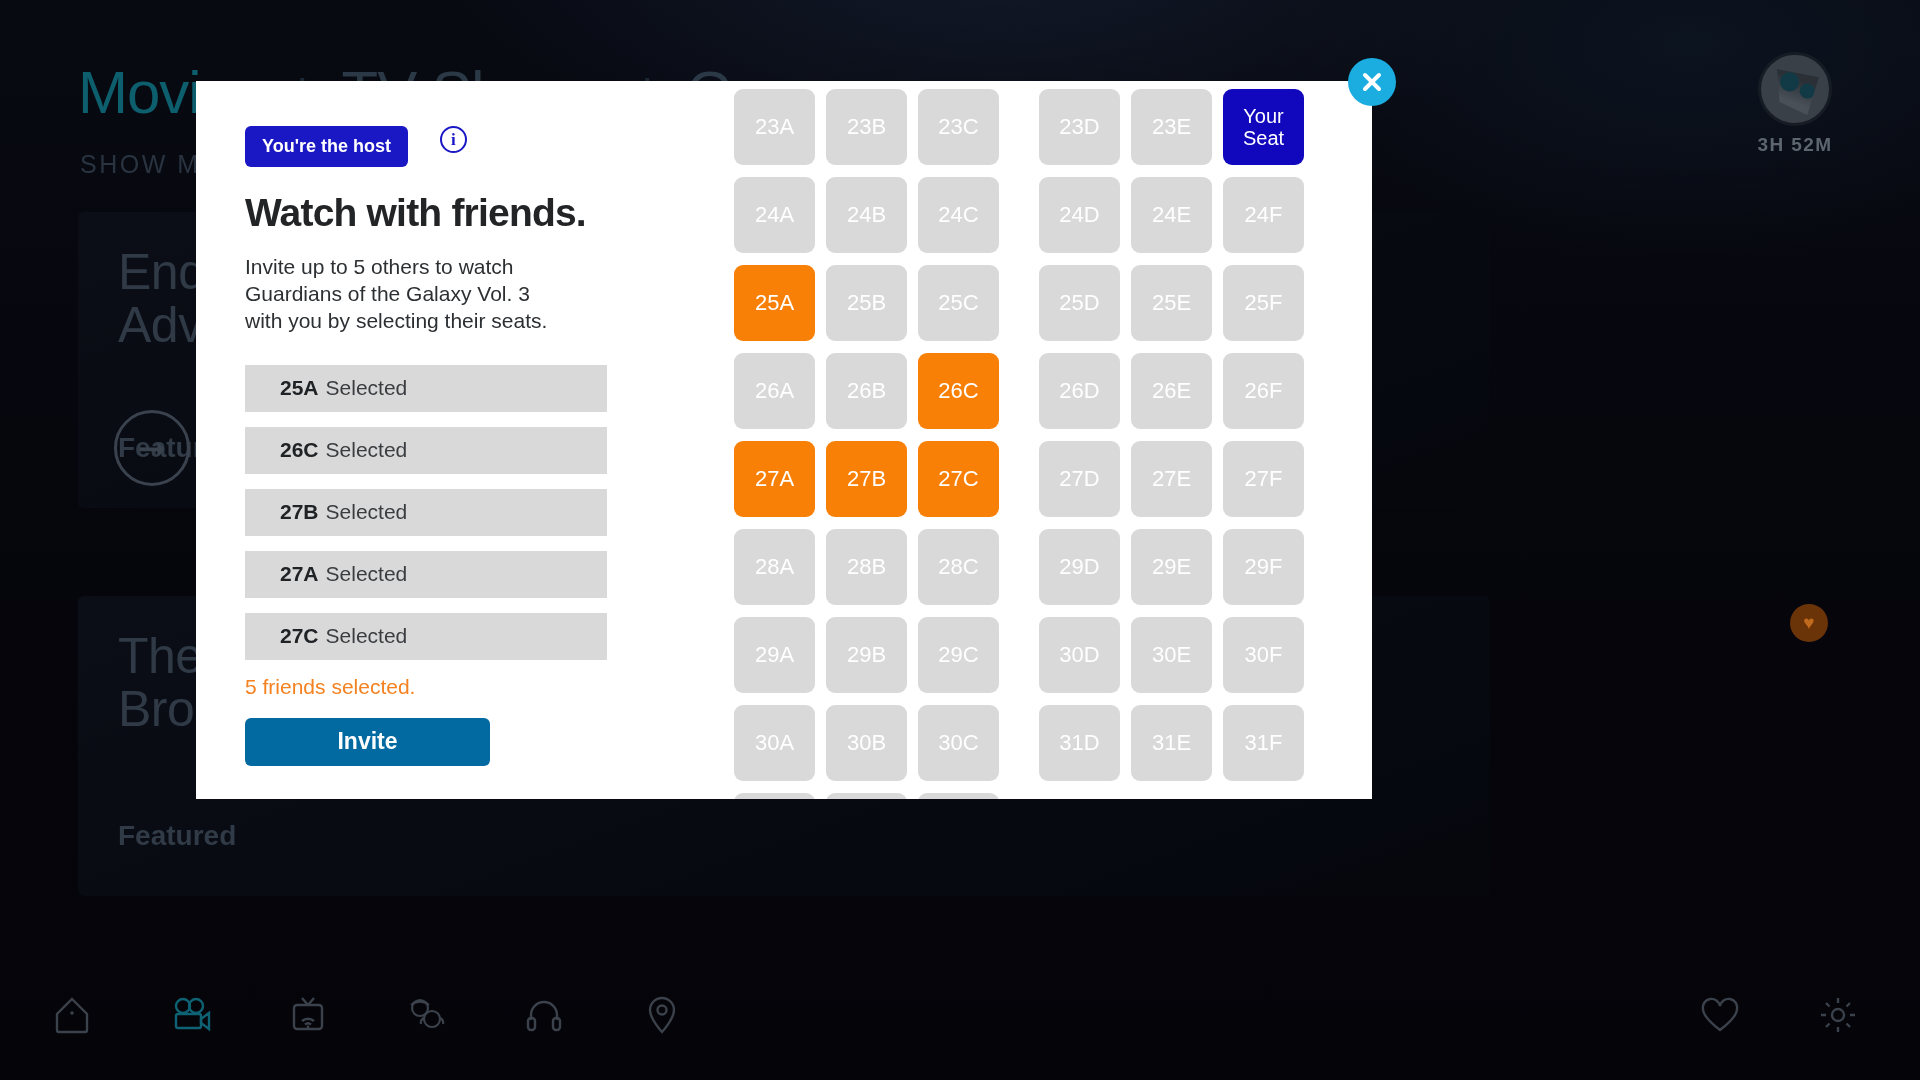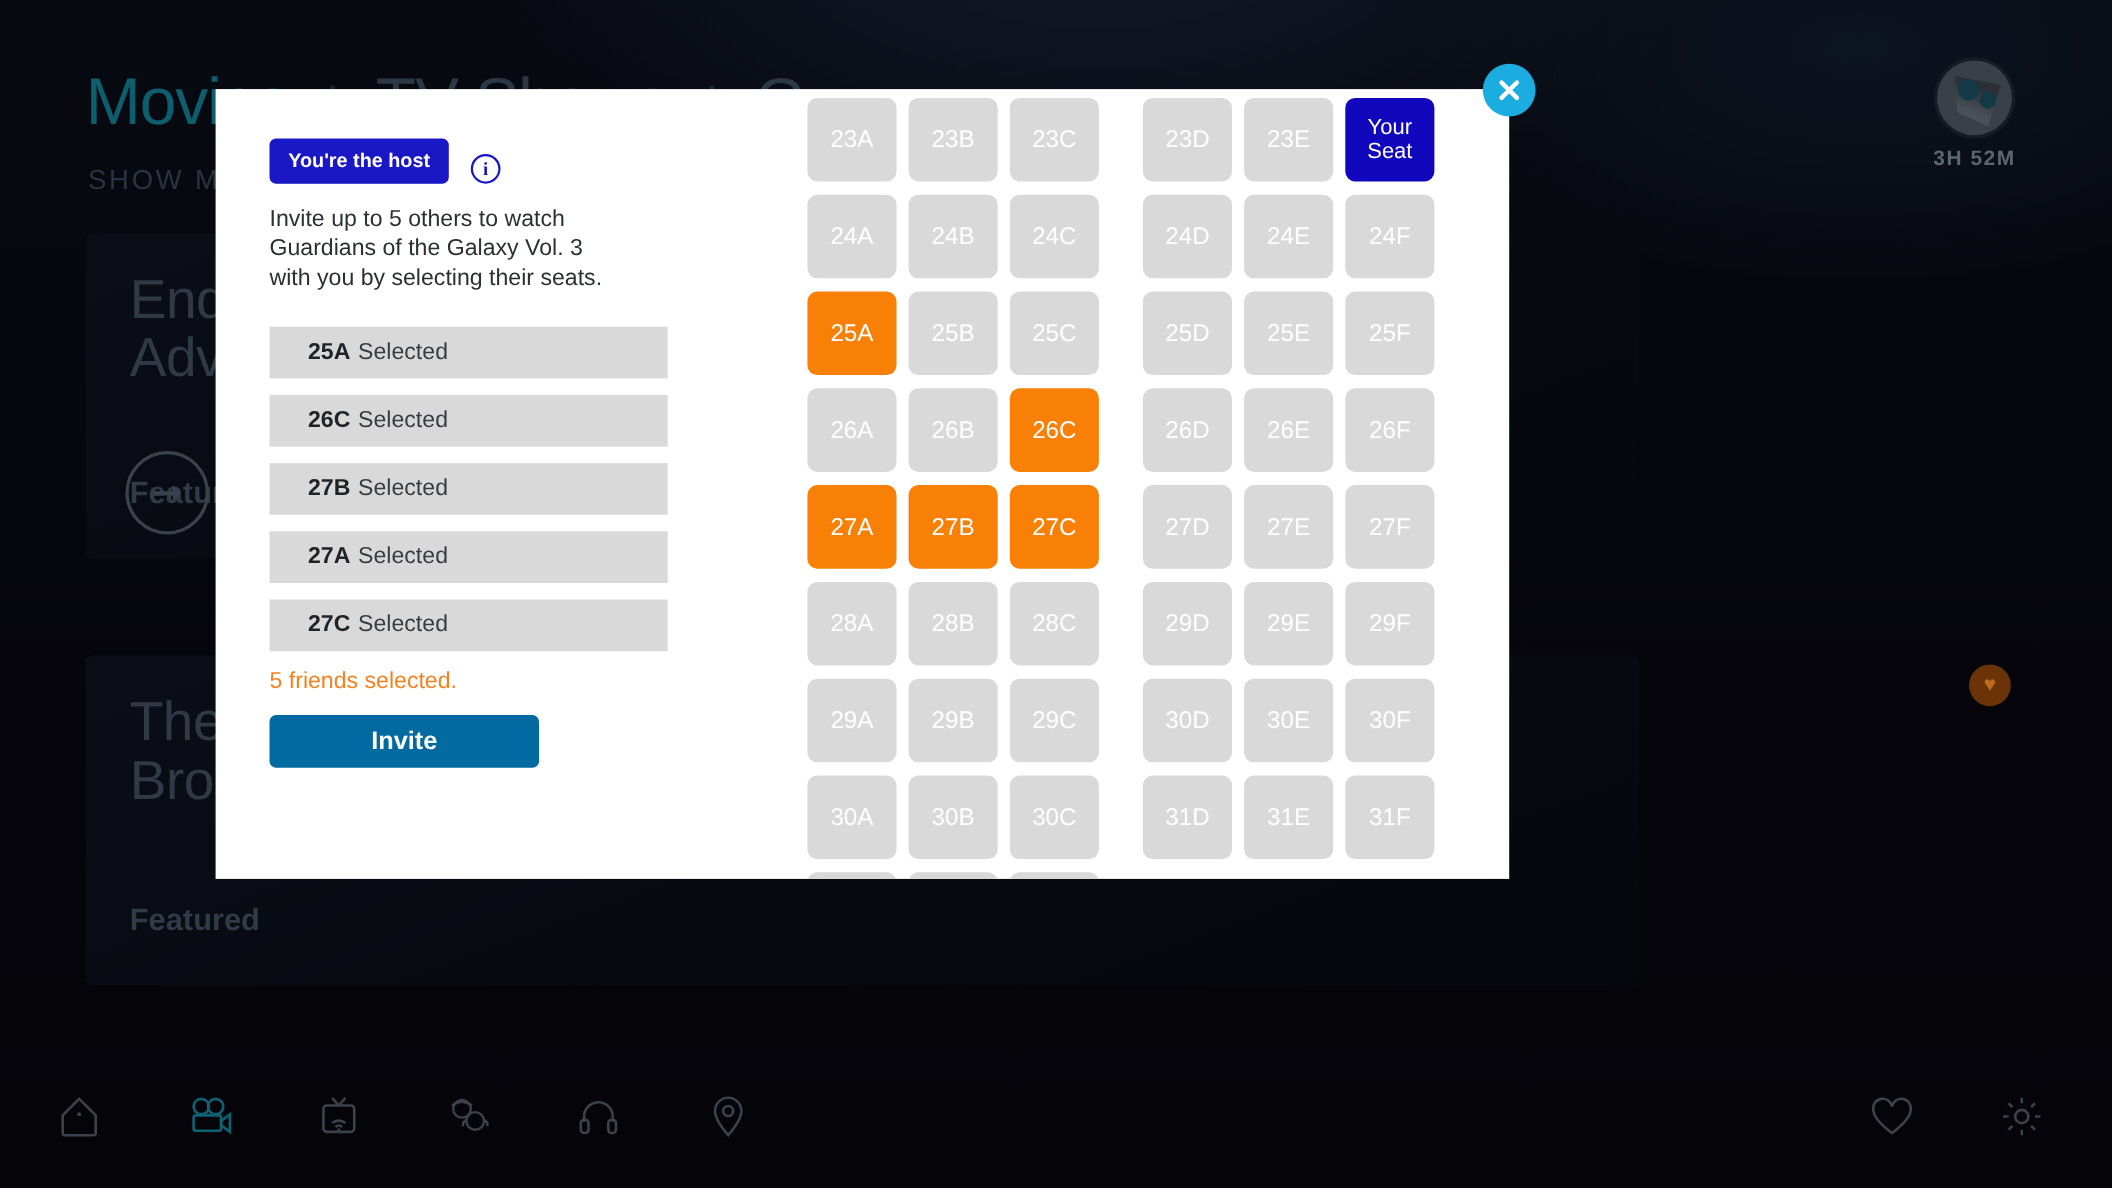--- a/index.html
+++ b/index.html
@@ -131,21 +131,21 @@
     z-index: 5; border: none; cursor: pointer;
   }
   #close-button svg { width: 24px; height: 24px; }
 
   
   #modal-left {
     width: 470px; flex: none;
     padding: 45px 0 0 49px;
     position: relative;
   }
-  #host-row { display: flex; align-items: flex-end; gap: 20px; }
+  #host-row { display: flex; align-items: flex-start; gap: 32px; }
   #host-badge {
     background: #1a17c4; color: #fff;
     font-size: 18px; font-weight: bold;
     padding: 10px 17px; border-radius: 6px;
     border: none; cursor: pointer;
   }
   #info-icon {
     width: 27px; height: 27px; border-radius: 50%;
     border: 2.5px solid #1a17c4; color: #1a17c4;
     display: flex; align-items: center; justify-content: center;
@@ -315,20 +315,21 @@
 </button>
 
 <div id="modal">
 
   <div id="modal-left">
     <div id="host-row">
       <button id="host-badge">You're the host</button>
       <div id="info-icon">i</div>
     </div>
 
+    <h1 id="modal-title">Watch with friends.</h1>
     <p id="modal-desc">Invite up to 5 others to watch Guardians of the Galaxy Vol. 3 with you by selecting their seats.</p>
 
     <div id="seat-list">
         <div class="seat-list-item">
           <b>25A</b>
           <span>Selected</span>
         </div>
         <div class="seat-list-item">
           <b>26C</b>
           <span>Selected</span>

